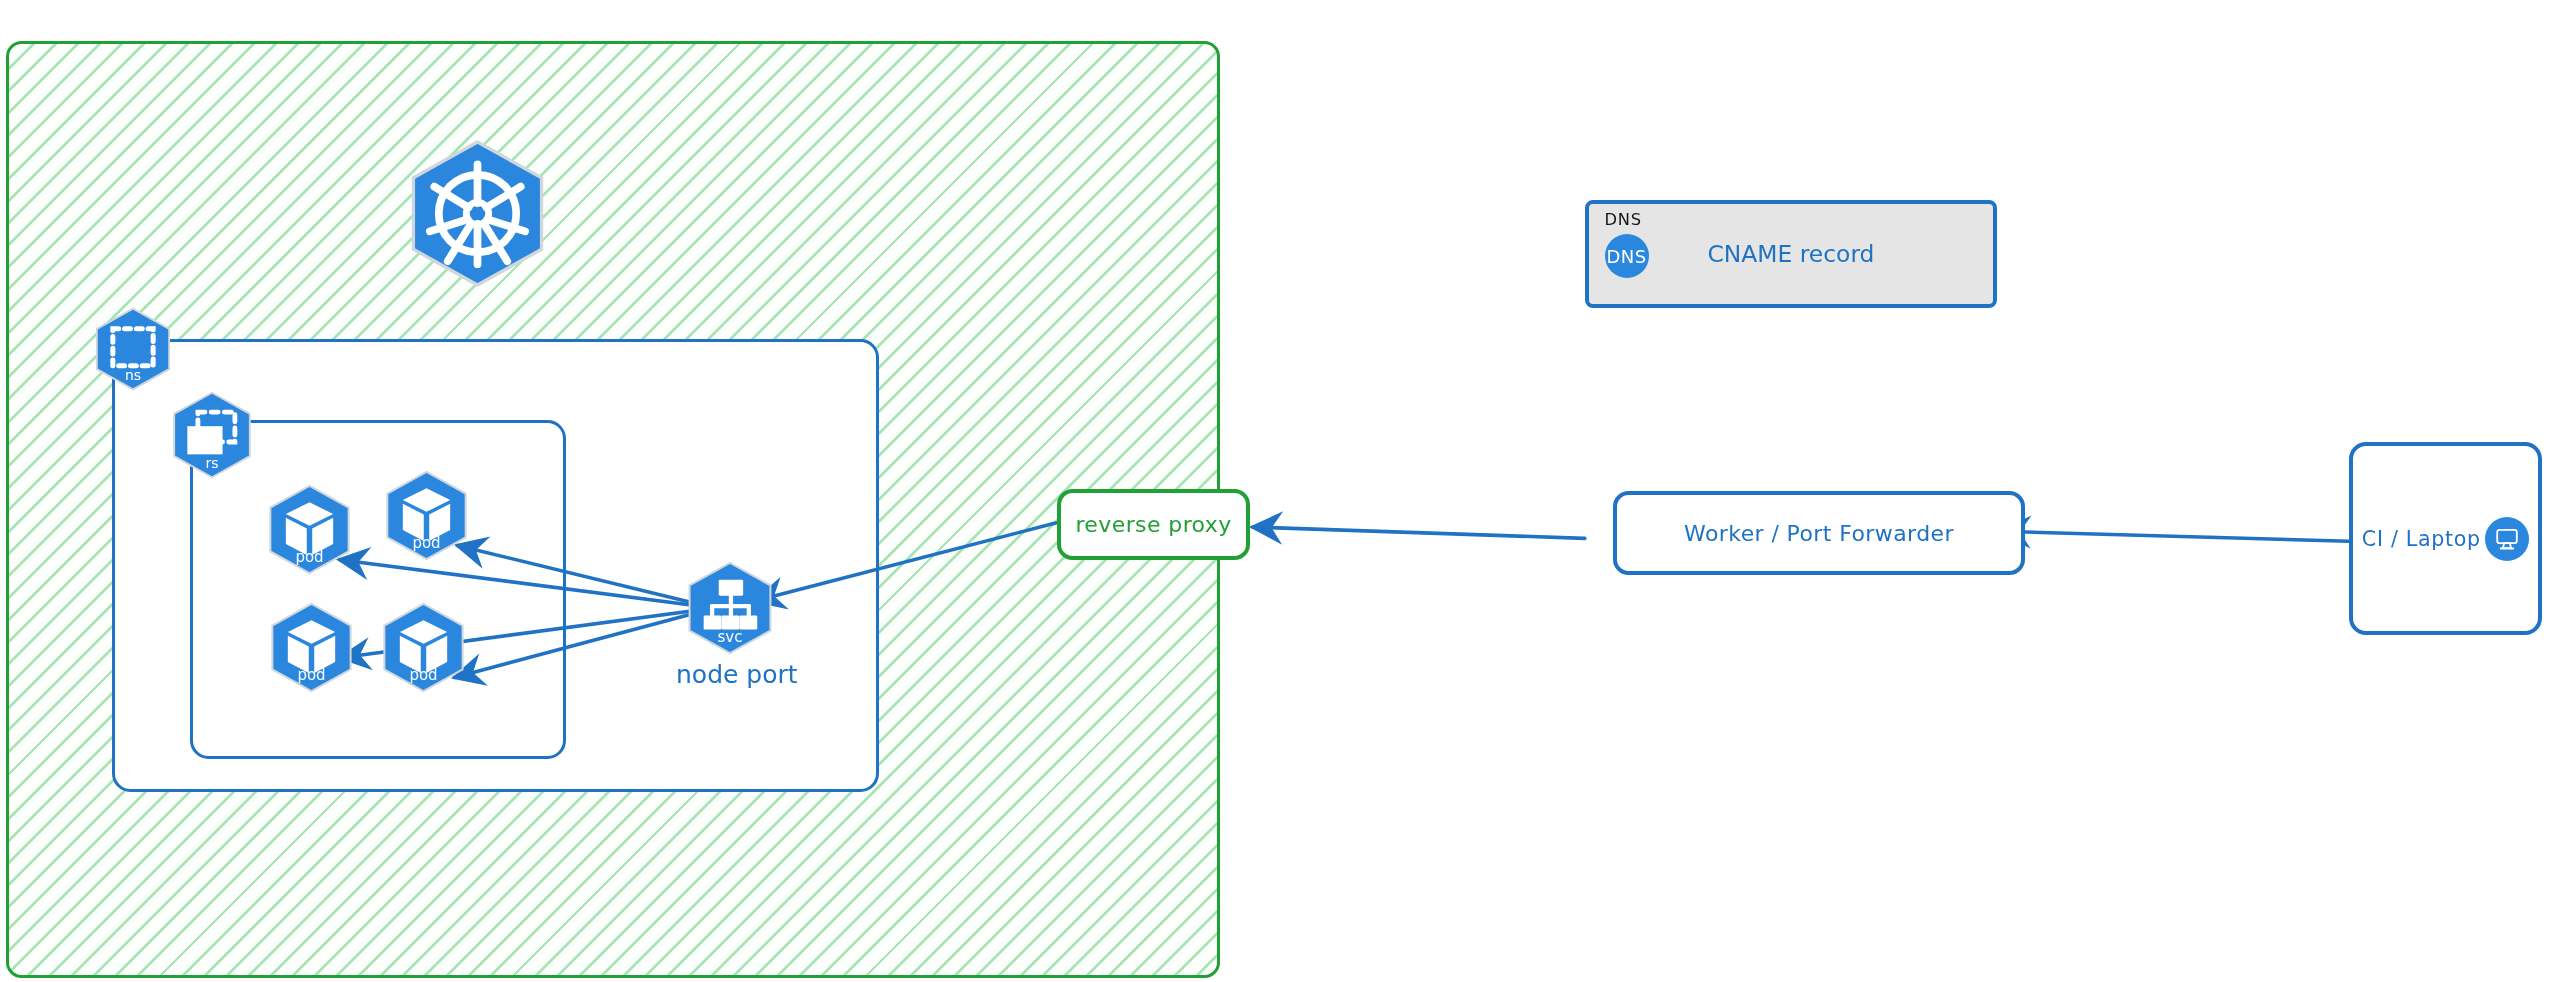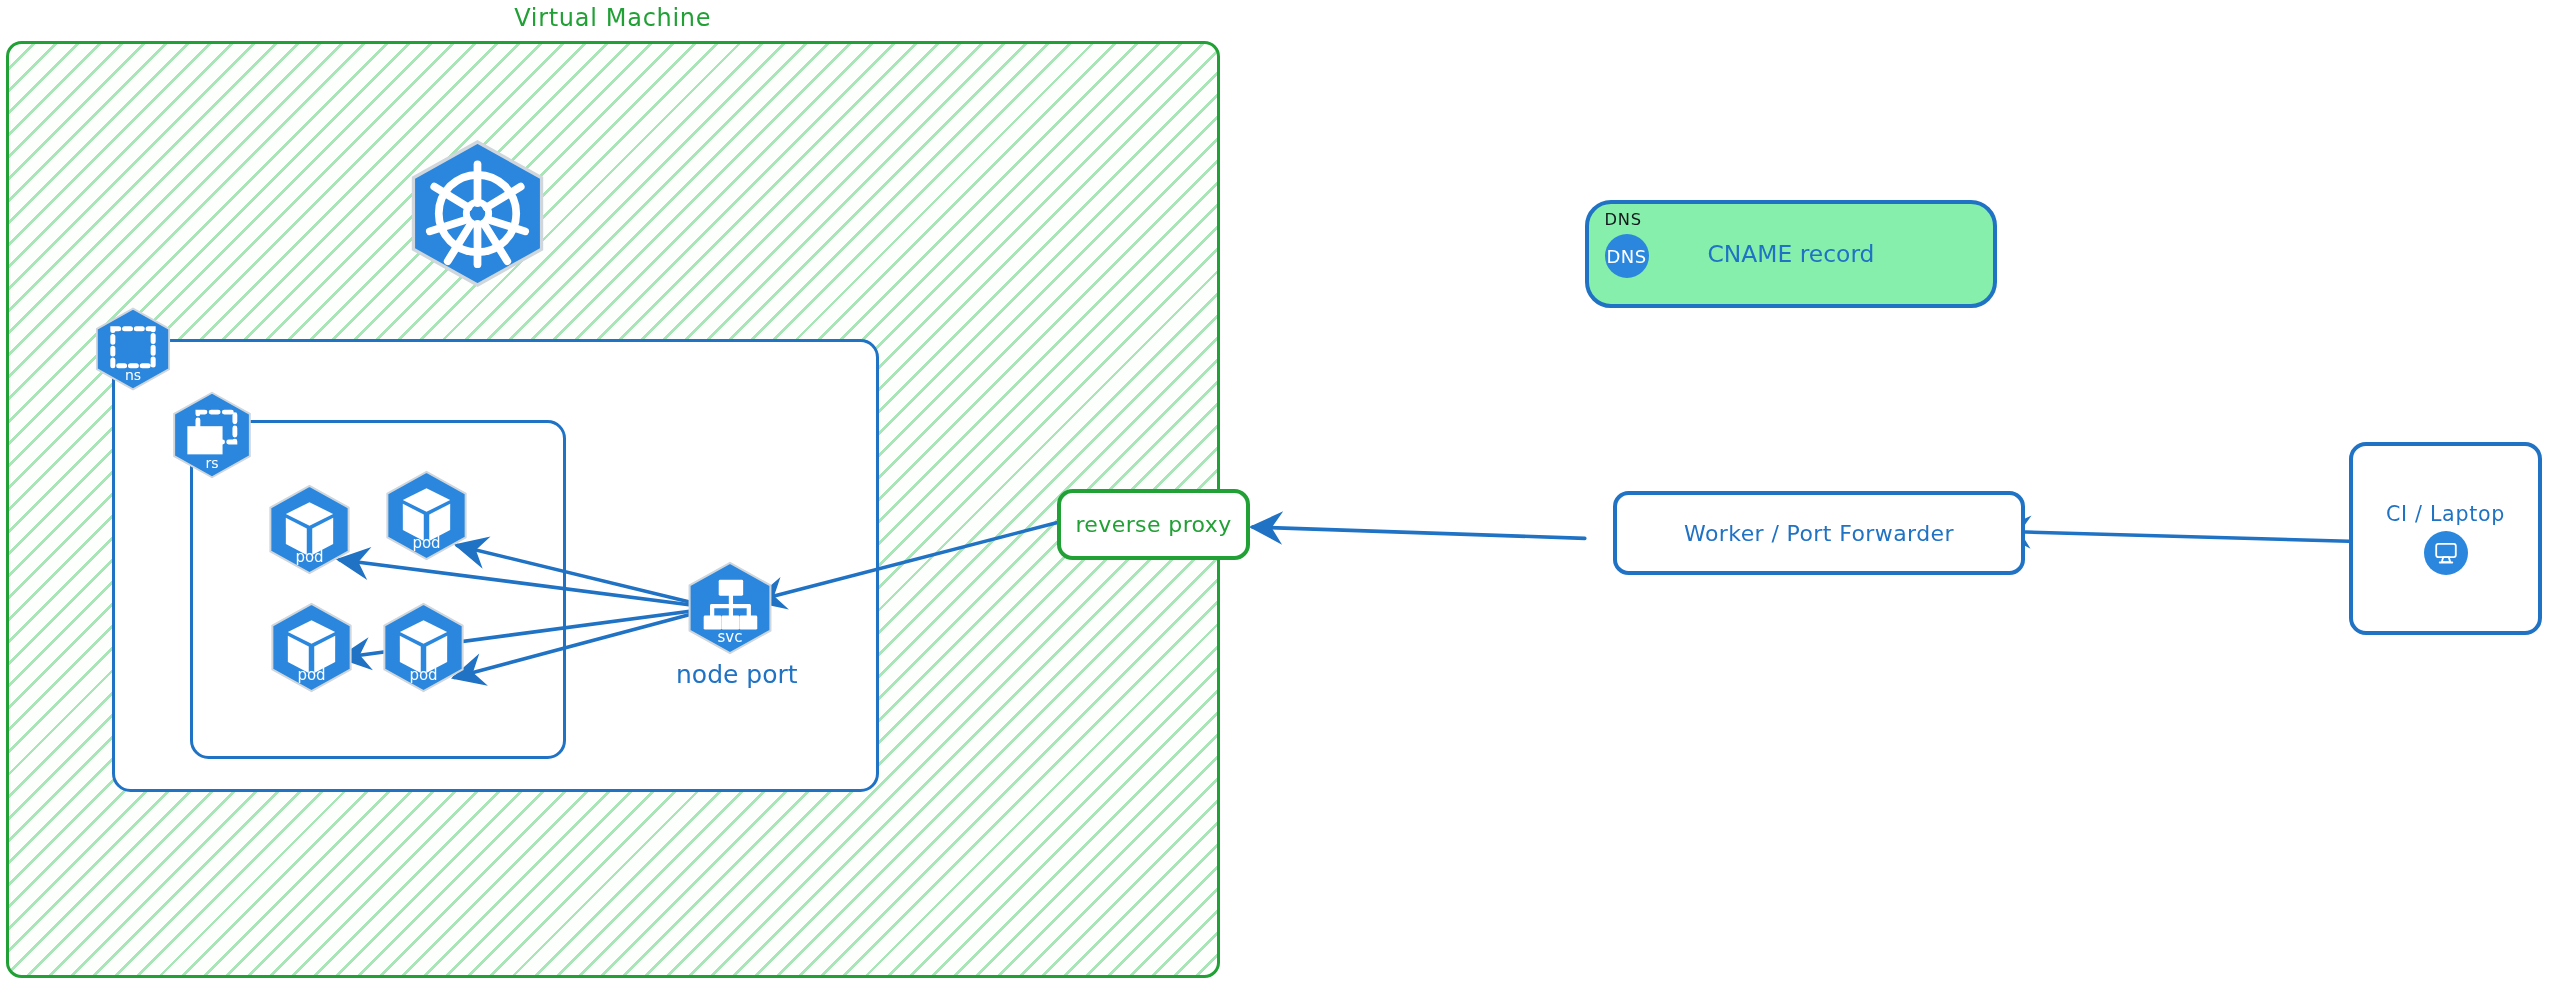--- a/index.html
+++ b/index.html
@@ -81,23 +81,23 @@
     letter-spacing:0.4px;
     white-space:nowrap;
   }
   .lbl-green{color:#21a036;}
   .lbl-blue{color:#1f72c4;}
 
   
   .dns-card{
     position:absolute;
     box-sizing:border-box;
-    background:#86efac;
+    background:#e5e5e5;
     border:4.3px solid #1f72c4;
-    border-radius:26px;
+    border-radius:8px;
   }
   .dns-kind{
     position:absolute;
     left:15.6px;top:5.7px;
     font-size:16.3px;
     color:#13181d;
     font-family:"DejaVu Sans", sans-serif;
     letter-spacing:0.7px;
   }
   .dns-badge{
@@ -123,21 +123,21 @@
   }
 
   
   .ci-card{
     position:absolute;
     box-sizing:border-box;
     background:#ffffff;
     border:4.3px solid #1f72c4;
     border-radius:17px;
     display:flex;
-    flex-direction:column;
+    flex-direction:row;
     align-items:center;
     justify-content:center;
     gap:4.3px;
   }
   .ci-label{
     font-size:20.6px;color:#1f72c4;
     font-family:"DejaVu Sans", sans-serif;
     letter-spacing:0.7px;
   }
   .ci-icon{
@@ -171,21 +171,20 @@
   
   #edges{position:absolute;left:0;top:0;width:2576px;height:983px;pointer-events:none;}
 </style>
 </head>
 <body>
 
 <div id="stage">
 
   <div class="group vm" id="grp-vm" style="left: 5.7px; top: 41px; width: 1214px; height: 937px;">
     <div class="group-body"></div>
-    <div class="group-title">Virtual Machine</div>
   </div>
 
 
   <div class="nestbox" id="box-ns" style="left: 112px; top: 339px; width: 767px; height: 453px;"></div>
   <div class="nestbox" id="box-rs" style="left: 190px; top: 420px; width: 376px; height: 339px;"></div>
 
   <svg id="edges" viewBox="0 0 3628 1384" width="2576" height="983">
       <defs>
         <marker id="ah" markerWidth="11" markerHeight="11" refX="9" refY="5.5" orient="auto">
           <path d="M0.5,0.8 L10,5.5 L0.5,10.2 L3.6,5.5 Z" fill="#1f72c4"></path>

